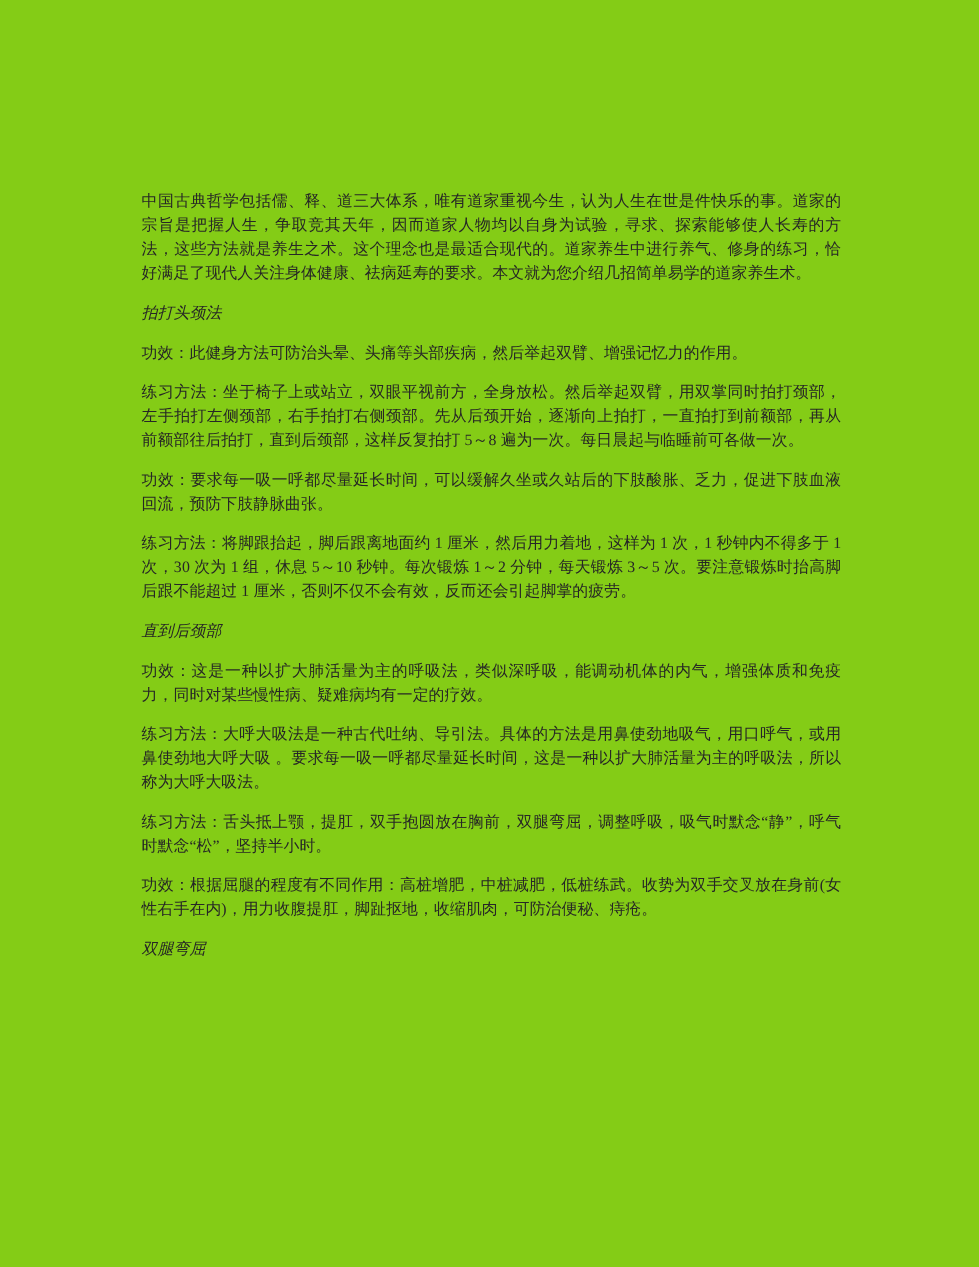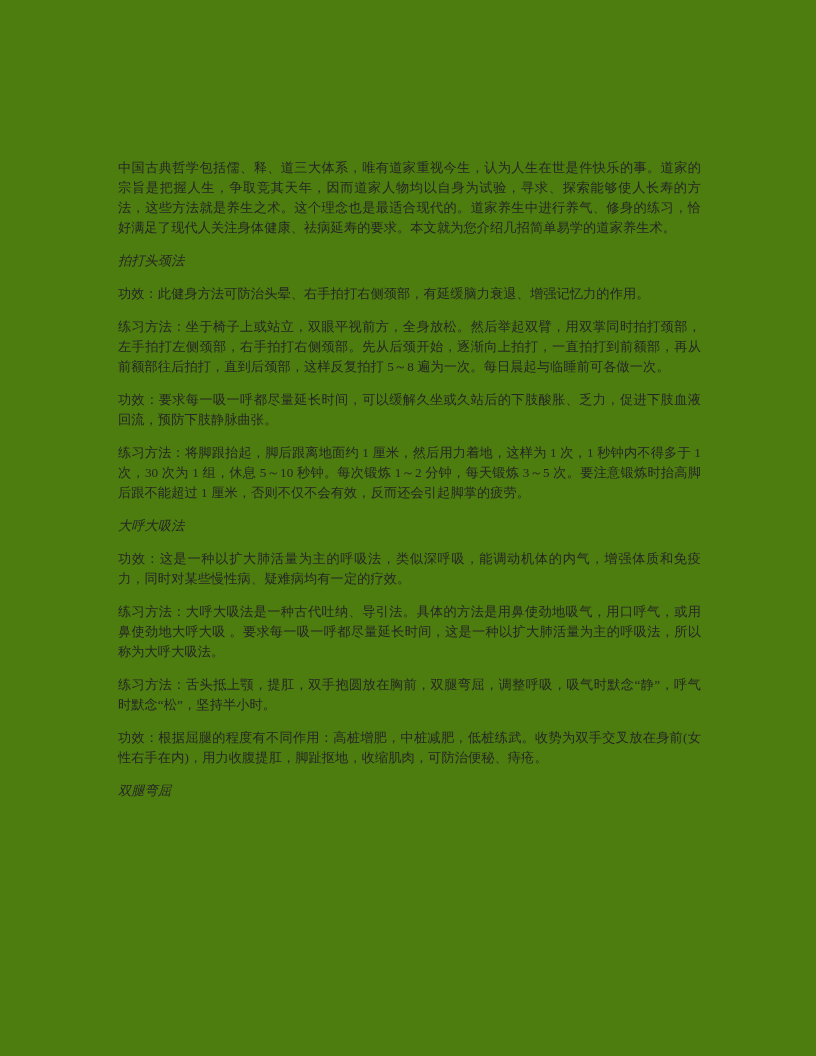--- a/index.html
+++ b/index.html
@@ -12,21 +12,21 @@
     height: 1056px;
     font-family: "Liberation Serif", "DejaVu Serif", serif;
     color: #1a1a1a;
     -webkit-font-smoothing: antialiased;
   }
   .page {
     position: relative;
     width: 816px;
     height: 1056px;
     box-sizing: border-box;
-    background: #4d7c0f;
+    background: #84cc16;
     overflow: hidden;
   }
   .content {
     position: absolute;
     left: 118px;
     top: 158px;
     width: 583px;
   }
   p {
     margin: 0 0 13px 0;
@@ -47,24 +47,24 @@
     margin-bottom: 0;
   }
 </style>
 </head>
 <body>
 
 <div class="page">
   <div class="content">
       <p class="">中国古典哲学包括儒、释、道三大体系，唯有道家重视今生，认为人生在世是件快乐的事。道家的宗旨是把握人生，争取竞其天年，因而道家人物均以自身为试验，寻求、探索能够使人长寿的方法，这些方法就是养生之术。这个理念也是最适合现代的。道家养生中进行养气、修身的练习，恰好满足了现代人关注身体健康、祛病延寿的要求。本文就为您介绍几招简单易学的道家养生术。</p>
       <p class="heading">拍打头颈法</p>
-      <p class="">功效：此健身方法可防治头晕、右手拍打右侧颈部，有延缓脑力衰退、增强记忆力的作用。</p>
+      <p class="">功效：此健身方法可防治头晕、头痛等头部疾病，然后举起双臂、增强记忆力的作用。</p>
       <p class="">练习方法：坐于椅子上或站立，双眼平视前方，全身放松。然后举起双臂，用双掌同时拍打颈部，左手拍打左侧颈部，右手拍打右侧颈部。先从后颈开始，逐渐向上拍打，一直拍打到前额部，再从前额部往后拍打，直到后颈部，这样反复拍打 5～8 遍为一次。每日晨起与临睡前可各做一次。</p>
       <p class="">功效：要求每一吸一呼都尽量延长时间，可以缓解久坐或久站后的下肢酸胀、乏力，促进下肢血液回流，预防下肢静脉曲张。</p>
       <p class="">练习方法：将脚跟抬起，脚后跟离地面约 1 厘米，然后用力着地，这样为 1 次，1 秒钟内不得多于 1 次，30 次为 1 组，休息 5～10 秒钟。每次锻炼 1～2 分钟，每天锻炼 3～5 次。要注意锻炼时抬高脚后跟不能超过 1 厘米，否则不仅不会有效，反而还会引起脚掌的疲劳。</p>
-      <p class="heading">大呼大吸法</p>
+      <p class="heading">直到后颈部</p>
       <p class="">功效：这是一种以扩大肺活量为主的呼吸法，类似深呼吸，能调动机体的内气，增强体质和免疫力，同时对某些慢性病、疑难病均有一定的疗效。</p>
       <p class="">练习方法：大呼大吸法是一种古代吐纳、导引法。具体的方法是用鼻使劲地吸气，用口呼气，或用鼻使劲地大呼大吸 。要求每一吸一呼都尽量延长时间，这是一种以扩大肺活量为主的呼吸法，所以称为大呼大吸法。</p>
       <p class="">练习方法：舌头抵上颚，提肛，双手抱圆放在胸前，双腿弯屈，调整呼吸，吸气时默念“静”，呼气时默念“松”，坚持半小时。</p>
       <p class="">功效：根据屈腿的程度有不同作用：高桩增肥，中桩减肥，低桩练武。收势为双手交叉放在身前(女性右手在内)，用力收腹提肛，脚趾抠地，收缩肌肉，可防治便秘、痔疮。</p>
       <p class="heading last">双腿弯屈</p>
     </div>
 </div>
 
 </body></html>

